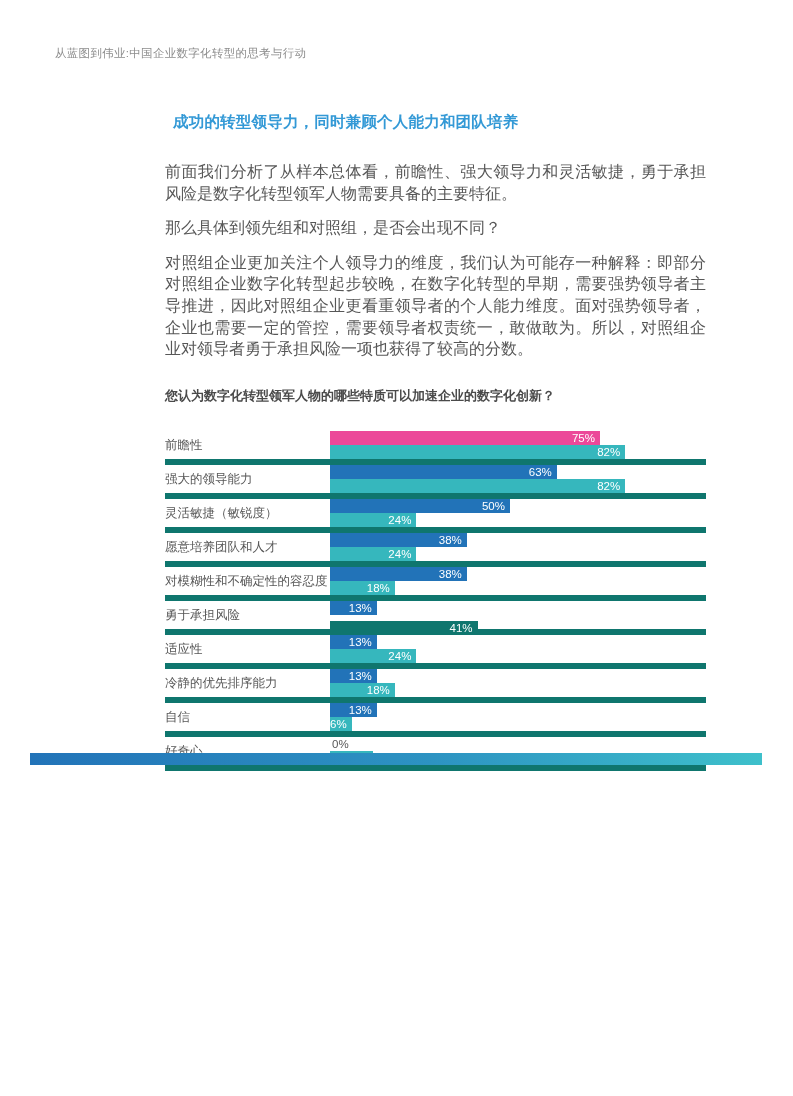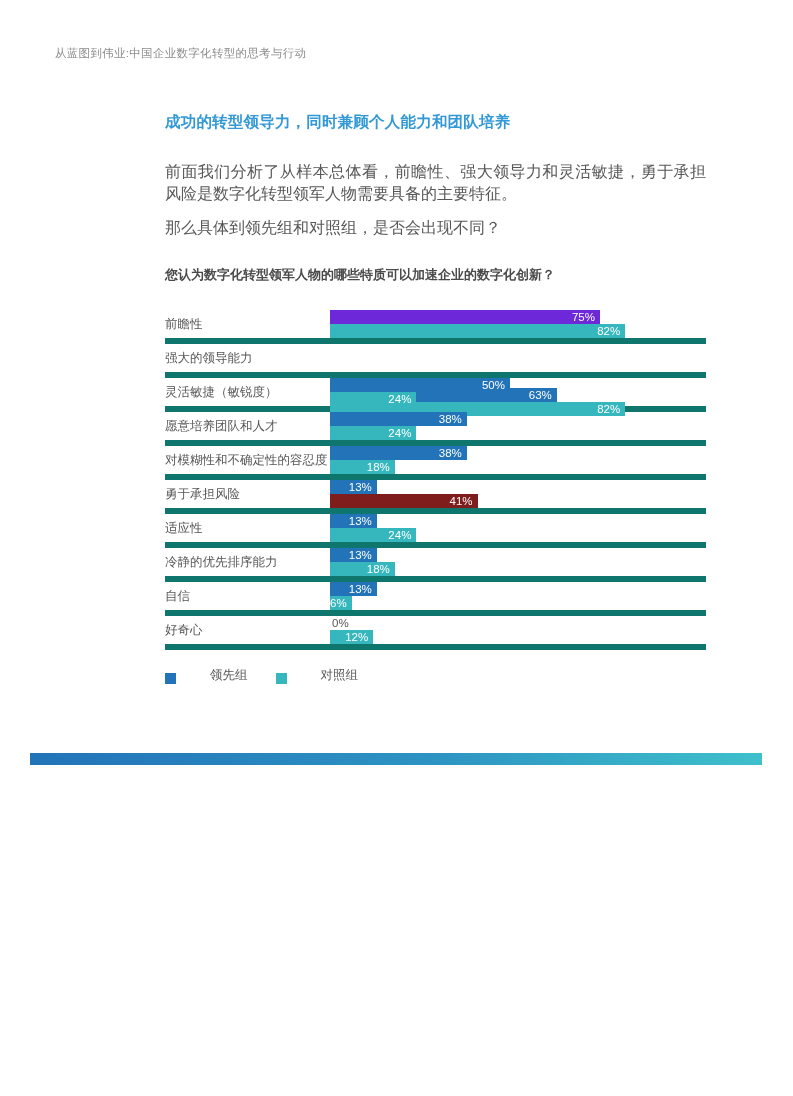--- a/index.html
+++ b/index.html
@@ -23,21 +23,21 @@
     color: #8c8c8c;
     letter-spacing: 0.3px;
   }
   .content {
     position: absolute;
     left: 165px;
     top: 112px;
     width: 541px;
   }
   .headline {
-    margin: 0 0 28px 0;
+    margin: 0 0 28px 8px;
     font-size: 15.5px;
     font-weight: bold;
     color: #3399d6;
     letter-spacing: 0.2px;
   }
   .para {
     margin: 0 0 13px 0;
     font-size: 16px;
     line-height: 21.6px;
     color: #575757;
@@ -120,35 +120,36 @@
 
 <div class="page">
 
   <div class="doc-header">从蓝图到伟业:中国企业数字化转型的思考与行动</div>
 
   <div class="content">
     <h1 class="headline">成功的转型领导力，同时兼顾个人能力和团队培养</h1>
 
     <p class="para">前面我们分析了从样本总体看，前瞻性、强大领导力和灵活敏捷，勇于承担风险是数字化转型领军人物需要具备的主要特征。</p>
     <p class="para">那么具体到领先组和对照组，是否会出现不同？</p>
+    <p class="para">对照组企业更加关注个人领导力的维度，我们认为可能存一种解释：即部分对照组企业数字化转型起步较晚，在数字化转型的早期，需要强势领导者主导推进，因此对照组企业更看重领导者的个人能力维度。面对强势领导者，企业也需要一定的管控，需要领导者权责统一，敢做敢为。所以，对照组企业对领导者勇于承担风险一项也获得了较高的分数。</p>
 
     <div class="question">您认为数字化转型领军人物的哪些特质可以加速企业的数字化创新？</div>
 
     <div class="chart" id="chart-rows">
         <div class="chart-row">
           <span class="chart-row-label">前瞻性</span>
           <div class="chart-row-bars">
-            <div class="bar" style="width: 270px; background: #6d28d9;">75%</div>
+            <div class="bar" style="width: 270px; background: #ec4899;">75%</div>
             <div class="bar" style="width: 295.2px; background: rgb(54, 183, 189);">82%</div>
           </div>
         </div>
         <div class="chart-row">
           <span class="chart-row-label">强大的领导能力</span>
           <div class="chart-row-bars">
-            <div class="bar" style="width: 226.8px; background: rgb(34, 115, 184); margin-top: 44px;">63%</div>
+            <div class="bar" style="width: 226.8px; background: rgb(34, 115, 184);">63%</div>
             <div class="bar" style="width: 295.2px; background: rgb(54, 183, 189);">82%</div>
           </div>
         </div>
         <div class="chart-row">
           <span class="chart-row-label">灵活敏捷（敏锐度）</span>
           <div class="chart-row-bars">
             <div class="bar" style="width: 180px; background: rgb(34, 115, 184);">50%</div>
             <div class="bar" style="width: 86.4px; background: rgb(54, 183, 189);">24%</div>
           </div>
         </div>
@@ -163,21 +164,21 @@
           <span class="chart-row-label">对模糊性和不确定性的容忍度</span>
           <div class="chart-row-bars">
             <div class="bar" style="width: 136.8px; background: rgb(34, 115, 184);">38%</div>
             <div class="bar" style="width: 64.8px; background: rgb(54, 183, 189);">18%</div>
           </div>
         </div>
         <div class="chart-row">
           <span class="chart-row-label">勇于承担风险</span>
           <div class="chart-row-bars">
             <div class="bar" style="width: 46.8px; background: rgb(34, 115, 184);">13%</div>
-            <div class="bar" style="width: 147.6px; background: #7f1d1d;">41%</div>
+            <div class="bar" style="width: 147.6px; background: #0f766e; margin-top: 6px;">41%</div>
           </div>
         </div>
         <div class="chart-row">
           <span class="chart-row-label">适应性</span>
           <div class="chart-row-bars">
             <div class="bar" style="width: 46.8px; background: rgb(34, 115, 184);">13%</div>
             <div class="bar" style="width: 86.4px; background: rgb(54, 183, 189);">24%</div>
           </div>
         </div>
         <div class="chart-row">

